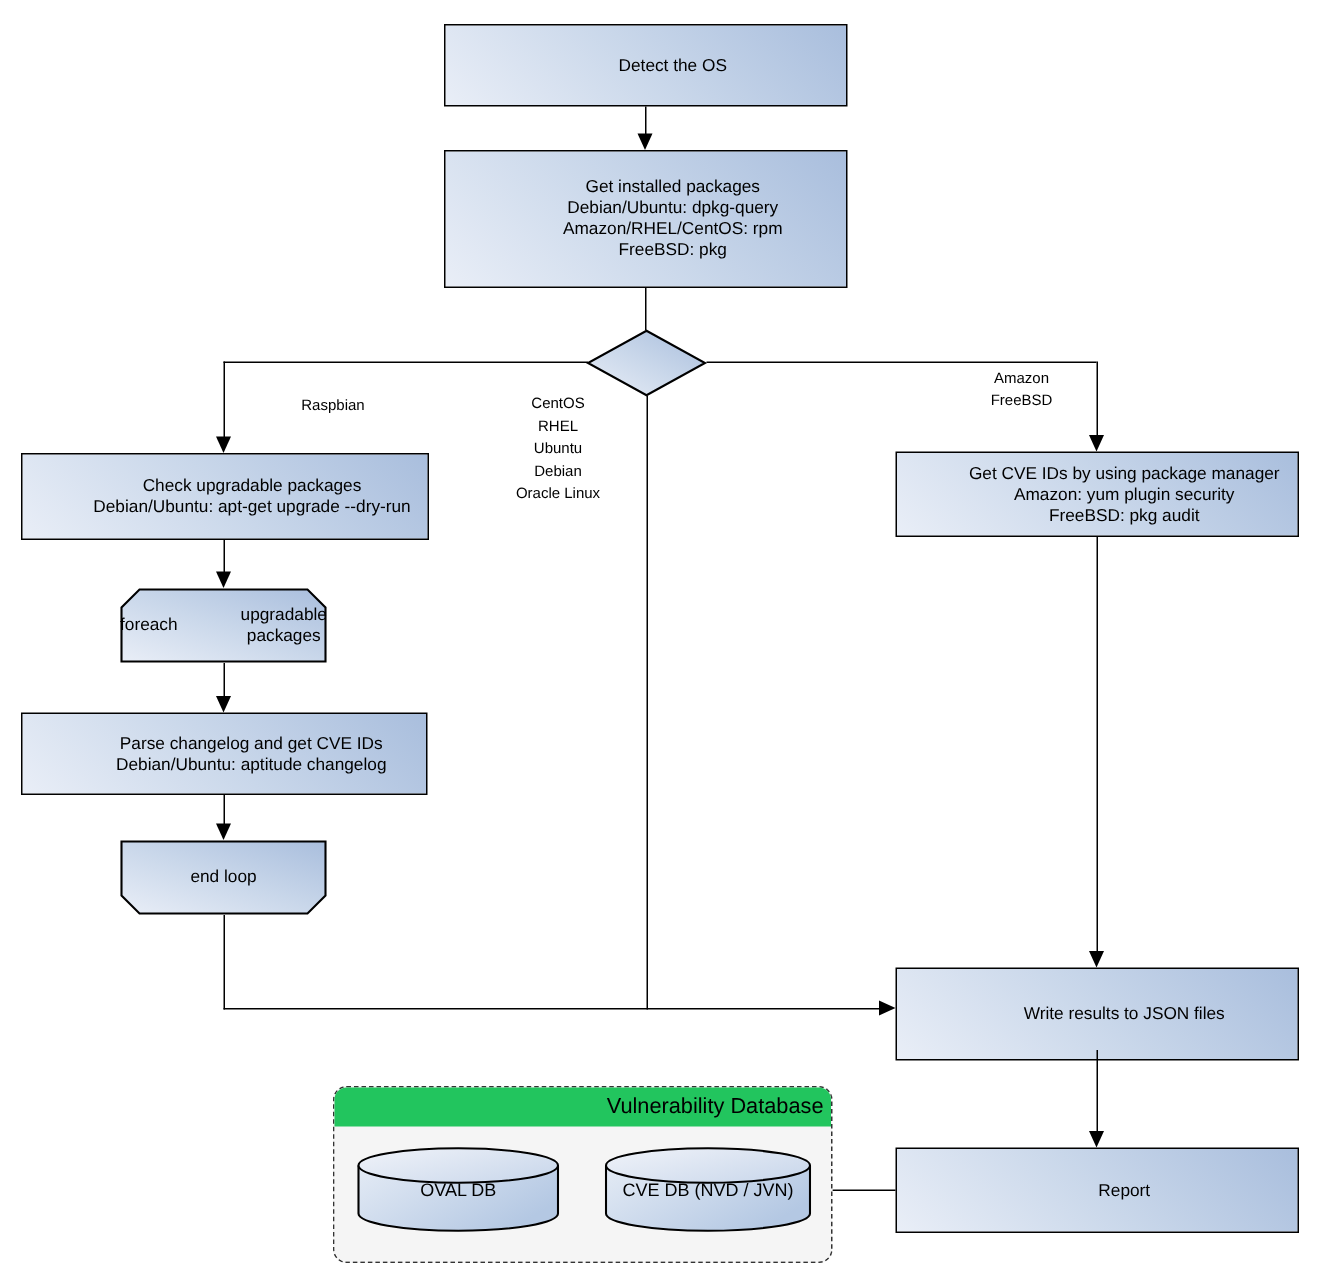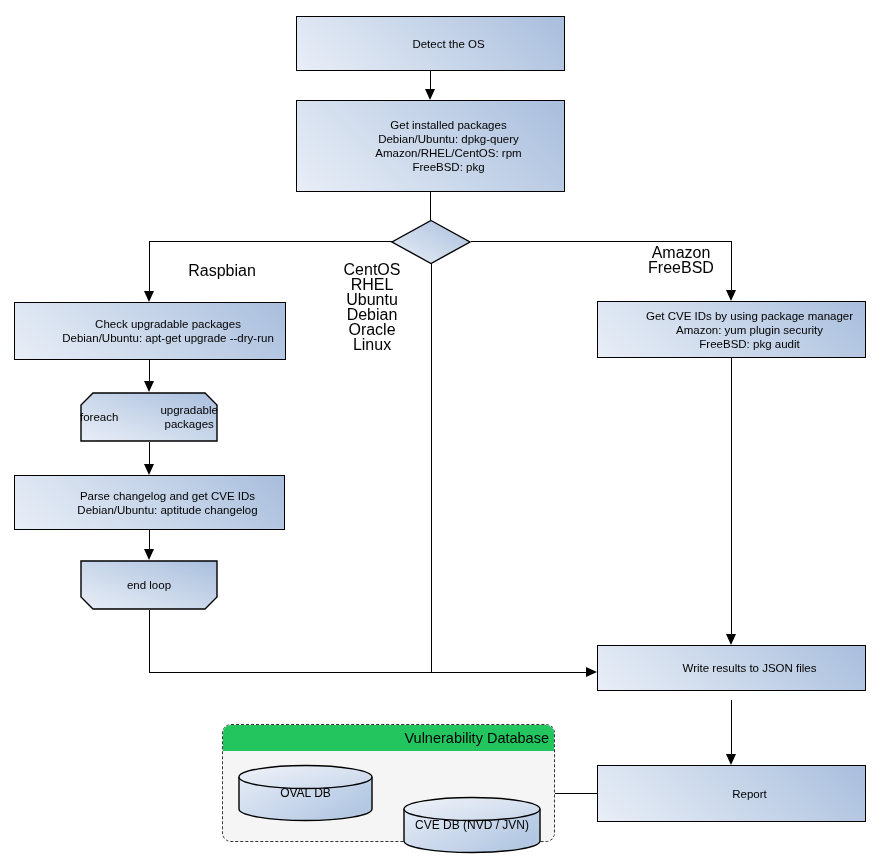--- a/index.html
+++ b/index.html
@@ -3,21 +3,21 @@
 <meta charset="utf-8">
 <style>
   html,body{margin:0;padding:0;background:#ffffff;}
   .canvas{position:relative;width:881px;height:857px;background:#ffffff;
           font-family:"Liberation Sans",sans-serif;color:#000;overflow:hidden;}
   .node{position:absolute;display:flex;align-items:center;justify-content:center;
         text-align:center;font-size:11.5px;line-height:14px;box-sizing:border-box;}
   .rect{background:linear-gradient(45deg,#e9eef7 0%,#c9d7ea 50%,#a9bedd 100%);
         border:1.4px solid #000;padding-left:36px;}
   .lines span{display:block;}
-  .edge-label{position:absolute;font-size:16px;line-height:15px;text-align:center;}
+  .edge-label{position:absolute;font-size:10px;line-height:15px;text-align:center;}
   .edge-label span{display:block;}
   .vline,.hline{position:absolute;background:#000;}
   .vline{width:1.4px;}
   .hline{height:1.4px;}
   .arr-down{position:absolute;width:0;height:0;
             border-left:5.5px solid transparent;border-right:5.5px solid transparent;
             border-top:11px solid #000;}
   .arr-right{position:absolute;width:0;height:0;
              border-top:5.5px solid transparent;border-bottom:5.5px solid transparent;
              border-left:11px solid #000;}
@@ -86,21 +86,21 @@
   </div>
 
   <div class="node rect" style="left:597px;top:301px;width:269px;height:57px">
     <div class="lines">
       <span>Get CVE IDs by using package manager</span>
       <span>Amazon: yum plugin security</span>
       <span>FreeBSD: pkg audit</span>
     </div>
   </div>
 
-  <div class="node rect" style="left:597px;top:645px;width:269px;height:46px">
+  <div class="node rect" style="left:597px;top:645px;width:269px;height:62px">
     <span>Write results to JSON files</span>
   </div>
 
   <div class="node rect" style="left:597px;top:765px;width:269px;height:57px">
     <span>Report</span>
   </div>
 
   <div class="shape-node" style="left:390px;top:219px;width:82px;height:46px">
     <svg width="82" height="46">
       <polygon points="41,1.5 80,23 41,44.5 2,23" fill="url(#nodeGrad)" stroke="#000" stroke-width="1.4"></polygon>
@@ -187,21 +187,21 @@
   </div>
 
   <div class="cylinder" style="left:238px;top:764px">
     <svg width="135" height="58">
       <path d="M 1 13 L 1 45 A 66.5 11.5 0 0 0 134 45 L 134 13" fill="url(#cylBody)" stroke="#000" stroke-width="1.4"></path>
       <ellipse cx="67.5" cy="13" rx="66.5" ry="11.5" fill="url(#cylTop)" stroke="#000" stroke-width="1.4"></ellipse>
     </svg>
     <div class="cyl-label">OVAL DB</div>
   </div>
 
-  <div class="cylinder" style="left:403px;top:796px;width:138px">
+  <div class="cylinder" style="left:403px;top:764px;width:138px">
     <svg width="138" height="58">
       <path d="M 1 13 L 1 45 A 68 11.5 0 0 0 137 45 L 137 13" fill="url(#cylBody)" stroke="#000" stroke-width="1.4"></path>
       <ellipse cx="69" cy="13" rx="68" ry="11.5" fill="url(#cylTop)" stroke="#000" stroke-width="1.4"></ellipse>
     </svg>
     <div class="cyl-label">CVE DB (NVD / JVN)</div>
   </div>
 
 </div>
 
 </body></html>

